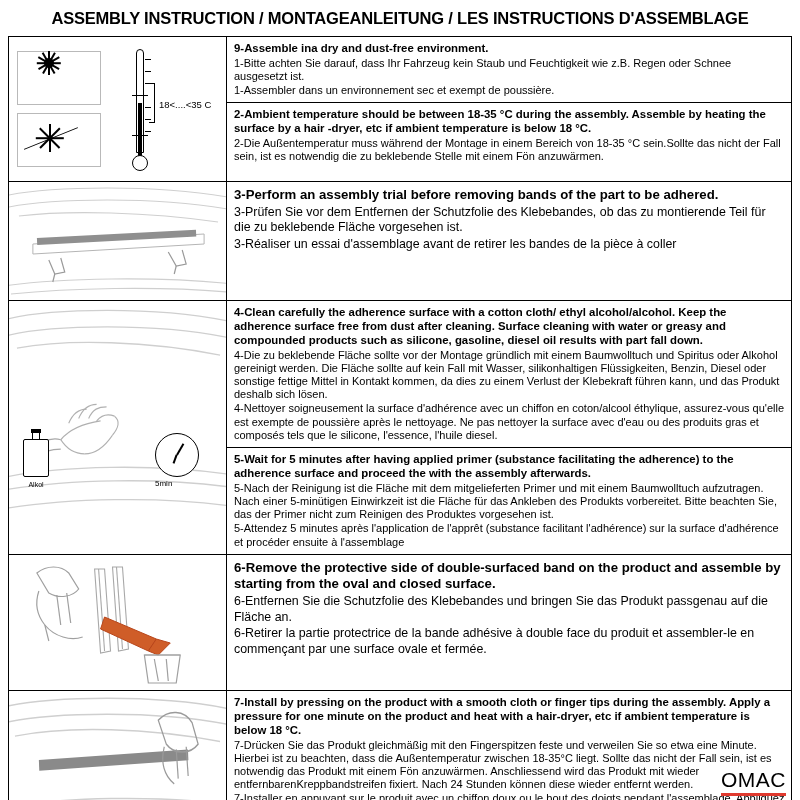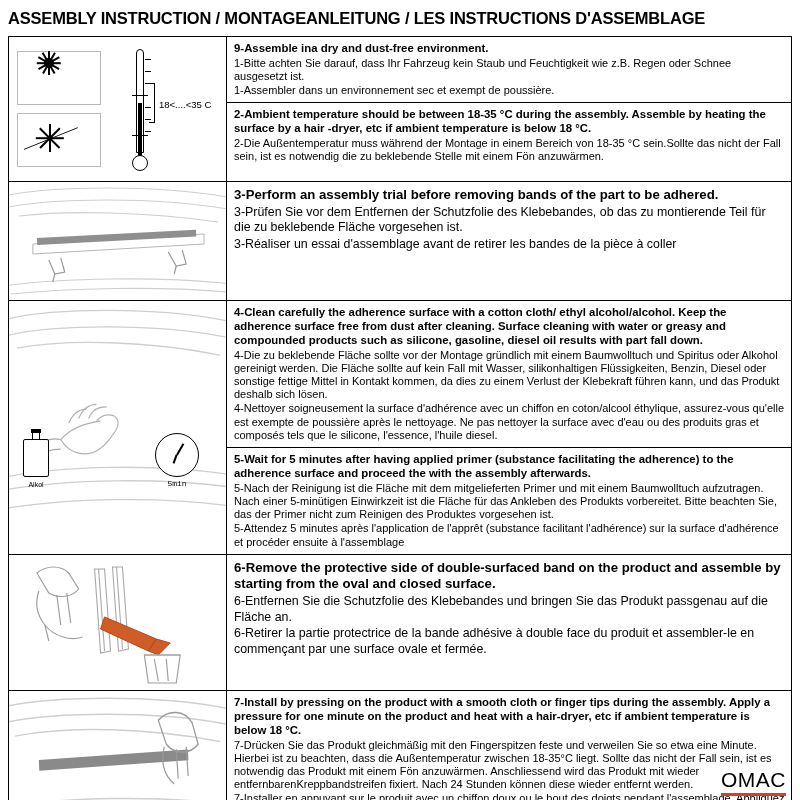--- a/index.html
+++ b/index.html
@@ -7,20 +7,21 @@
   body {
     width: 800px; height: 800px;
     background: #ffffff;
     font-family: "Liberation Sans", sans-serif;
     color: #000000;
     overflow: hidden;
   }
   .page { width: 800px; height: 800px; position: relative; padding: 0 8px; }
 
   .title {
+    text-align: center;
     font-size: 16.5px;
     font-weight: bold;
     letter-spacing: -0.2px;
     padding: 9px 0 8px 0;
     white-space: nowrap;
   }
 
   .grid {
     display: flex;
     flex-direction: column;
@@ -151,21 +152,21 @@
   }
 
   .clock { position: absolute; width: 44px; height: 44px; }
   .clock .face {
     position: absolute; inset: 0; border: 1.4px solid #000; border-radius: 50%; background: #fff;
   }
   .clock .hand {
     position: absolute; background: #000; transform-origin: 50% 100%;
   }
   .clock .lbl {
-    position: absolute; top: 46px; left: 0; width: 44px; text-align: center; font-size: 8px; font-family: Liberation Mono, monospace;
+    position: absolute; top: 46px; left: 0; width: 44px; font-size: 8px;
   }
 
   .logo {
     position: absolute; right: 14px; bottom: 4px;
     font-size: 21px; font-weight: normal; letter-spacing: 0.5px;
   }
   .logo .bar {
     display: block; height: 3px; background: #e03a2f; margin-top: 1px;
   }
 </style>

